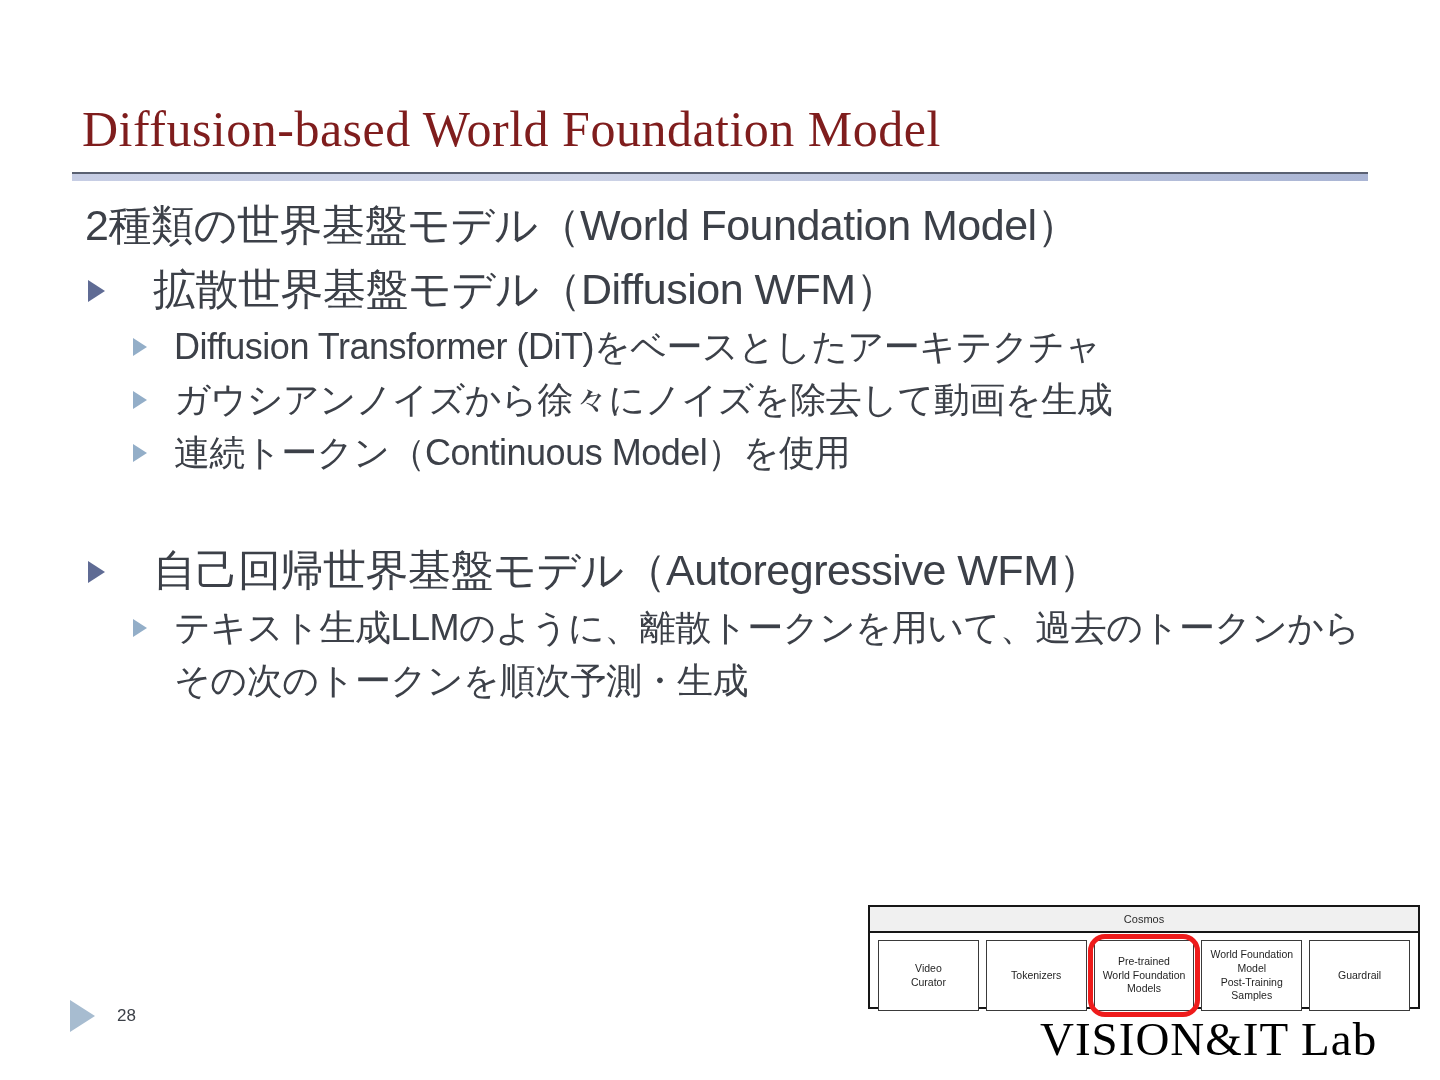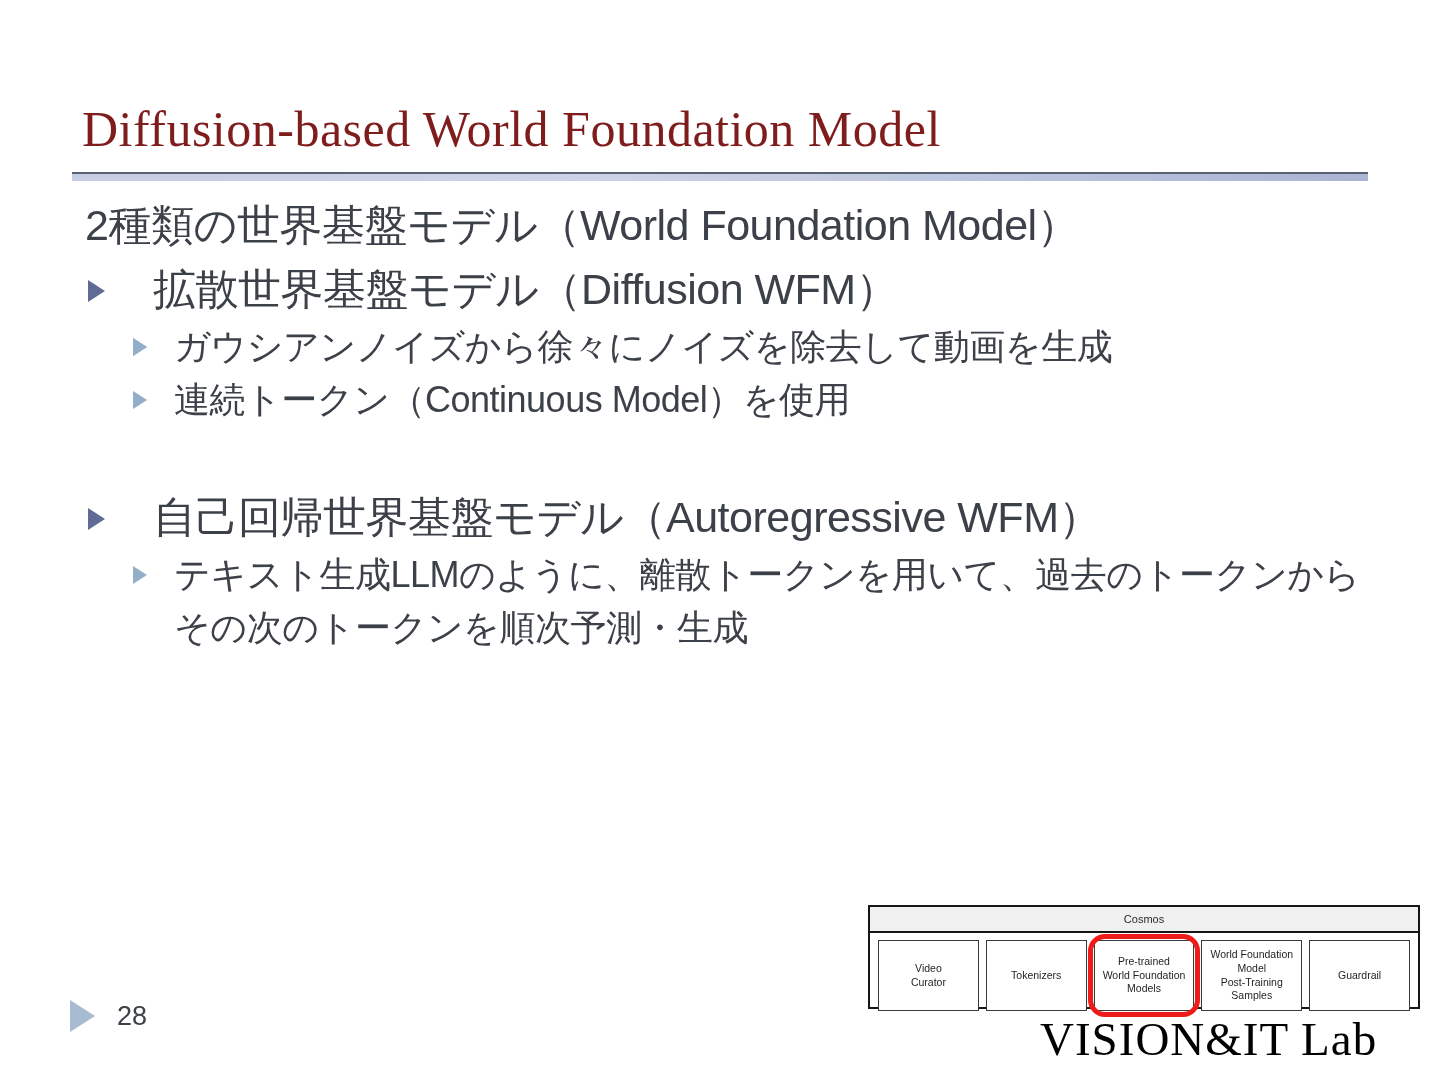--- a/index.html
+++ b/index.html
@@ -128,21 +128,21 @@
     align-items: center;
   }
   .footer-num .tri {
     width: 0; height: 0;
     border-top: 16px solid transparent;
     border-bottom: 16px solid transparent;
     border-left: 25px solid #a7bcd0;
   }
   .footer-num .num {
     margin-left: 22px;
-    font-size: 27px;
+    font-size: 17px;
     color: #3c4048;
   }
 
   
   .watermark {
     position: absolute;
     left: 1040px;
     top: 1012px;
     font-family: "Liberation Serif", "DejaVu Serif", serif;
     font-size: 47px;
@@ -228,20 +228,21 @@
     <span>2種類の世界基盤モデル（World Foundation Model）</span>
   </div>
 
   <div class="line lvl2">
     <span class="tri"></span>
     <span class="txt">拡散世界基盤モデル（Diffusion WFM）</span>
   </div>
 
   <div class="line lvl3">
     <span class="tri"></span>
+    <span class="txt">Diffusion Transformer (DiT)をベースとしたアーキテクチャ</span>
   </div>
   <div class="line lvl3">
     <span class="tri"></span>
     <span class="txt">ガウシアンノイズから徐々にノイズを除去して動画を生成</span>
   </div>
   <div class="line lvl3">
     <span class="tri"></span>
     <span class="txt">連続トークン（Continuous Model）を使用</span>
   </div>
 

